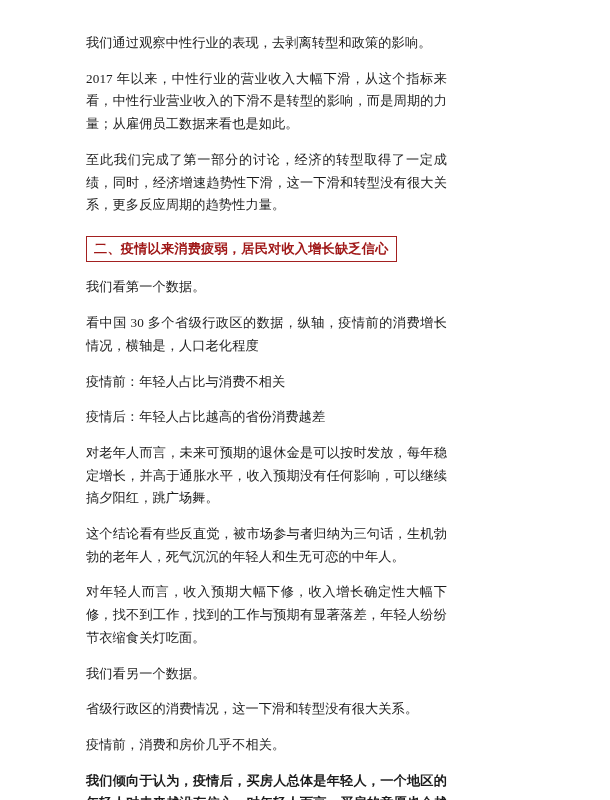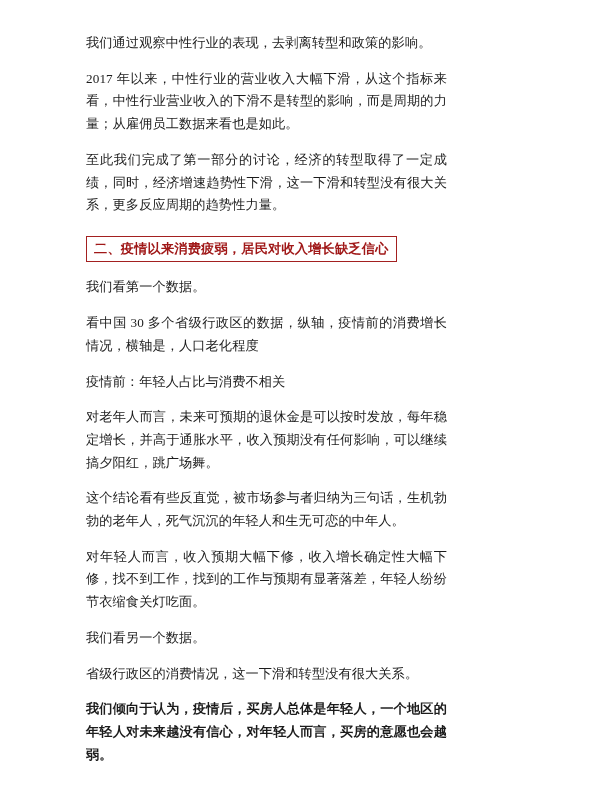--- a/index.html
+++ b/index.html
@@ -57,22 +57,24 @@
   <p class="para">2017 年以来，中性行业的营业收入大幅下滑，从这个指标来看，中性行业营业收入的下滑不是转型的影响，而是周期的力量；从雇佣员工数据来看也是如此。</p>
   <p class="para">至此我们完成了第一部分的讨论，经济的转型取得了一定成绩，同时，经济增速趋势性下滑，这一下滑和转型没有很大关系，更多反应周期的趋势性力量。</p>
 
   <div class="heading-box">
     <span class="heading-text">二、疫情以来消费疲弱，居民对收入增长缺乏信心</span>
   </div>
 
   <p class="para">我们看第一个数据。</p>
   <p class="para">看中国 30 多个省级行政区的数据，纵轴，疫情前的消费增长情况，横轴是，人口老化程度</p>
   <p class="para">疫情前：年轻人占比与消费不相关</p>
+  <p class="para">疫情后：年轻人占比越高的省份消费越差</p>
   <p class="para">对老年人而言，未来可预期的退休金是可以按时发放，每年稳定增长，并高于通胀水平，收入预期没有任何影响，可以继续搞夕阳红，跳广场舞。</p>
   <p class="para">这个结论看有些反直觉，被市场参与者归纳为三句话，生机勃勃的老年人，死气沉沉的年轻人和生无可恋的中年人。</p>
   <p class="para">对年轻人而言，收入预期大幅下修，收入增长确定性大幅下修，找不到工作，找到的工作与预期有显著落差，年轻人纷纷节衣缩食关灯吃面。</p>
   <p class="para">我们看另一个数据。</p>
   <p class="para">省级行政区的消费情况，这一下滑和转型没有很大关系。</p>
+  <p class="para">疫情前，消费和房价几乎不相关。</p>
   <p class="para bold">我们倾向于认为，疫情后，买房人总体是年轻人，一个地区的年轻人对未来越没有信心，对年轻人而言，买房的意愿也会越弱。</p>
   
   
 
 </div>
 
 </body></html>

